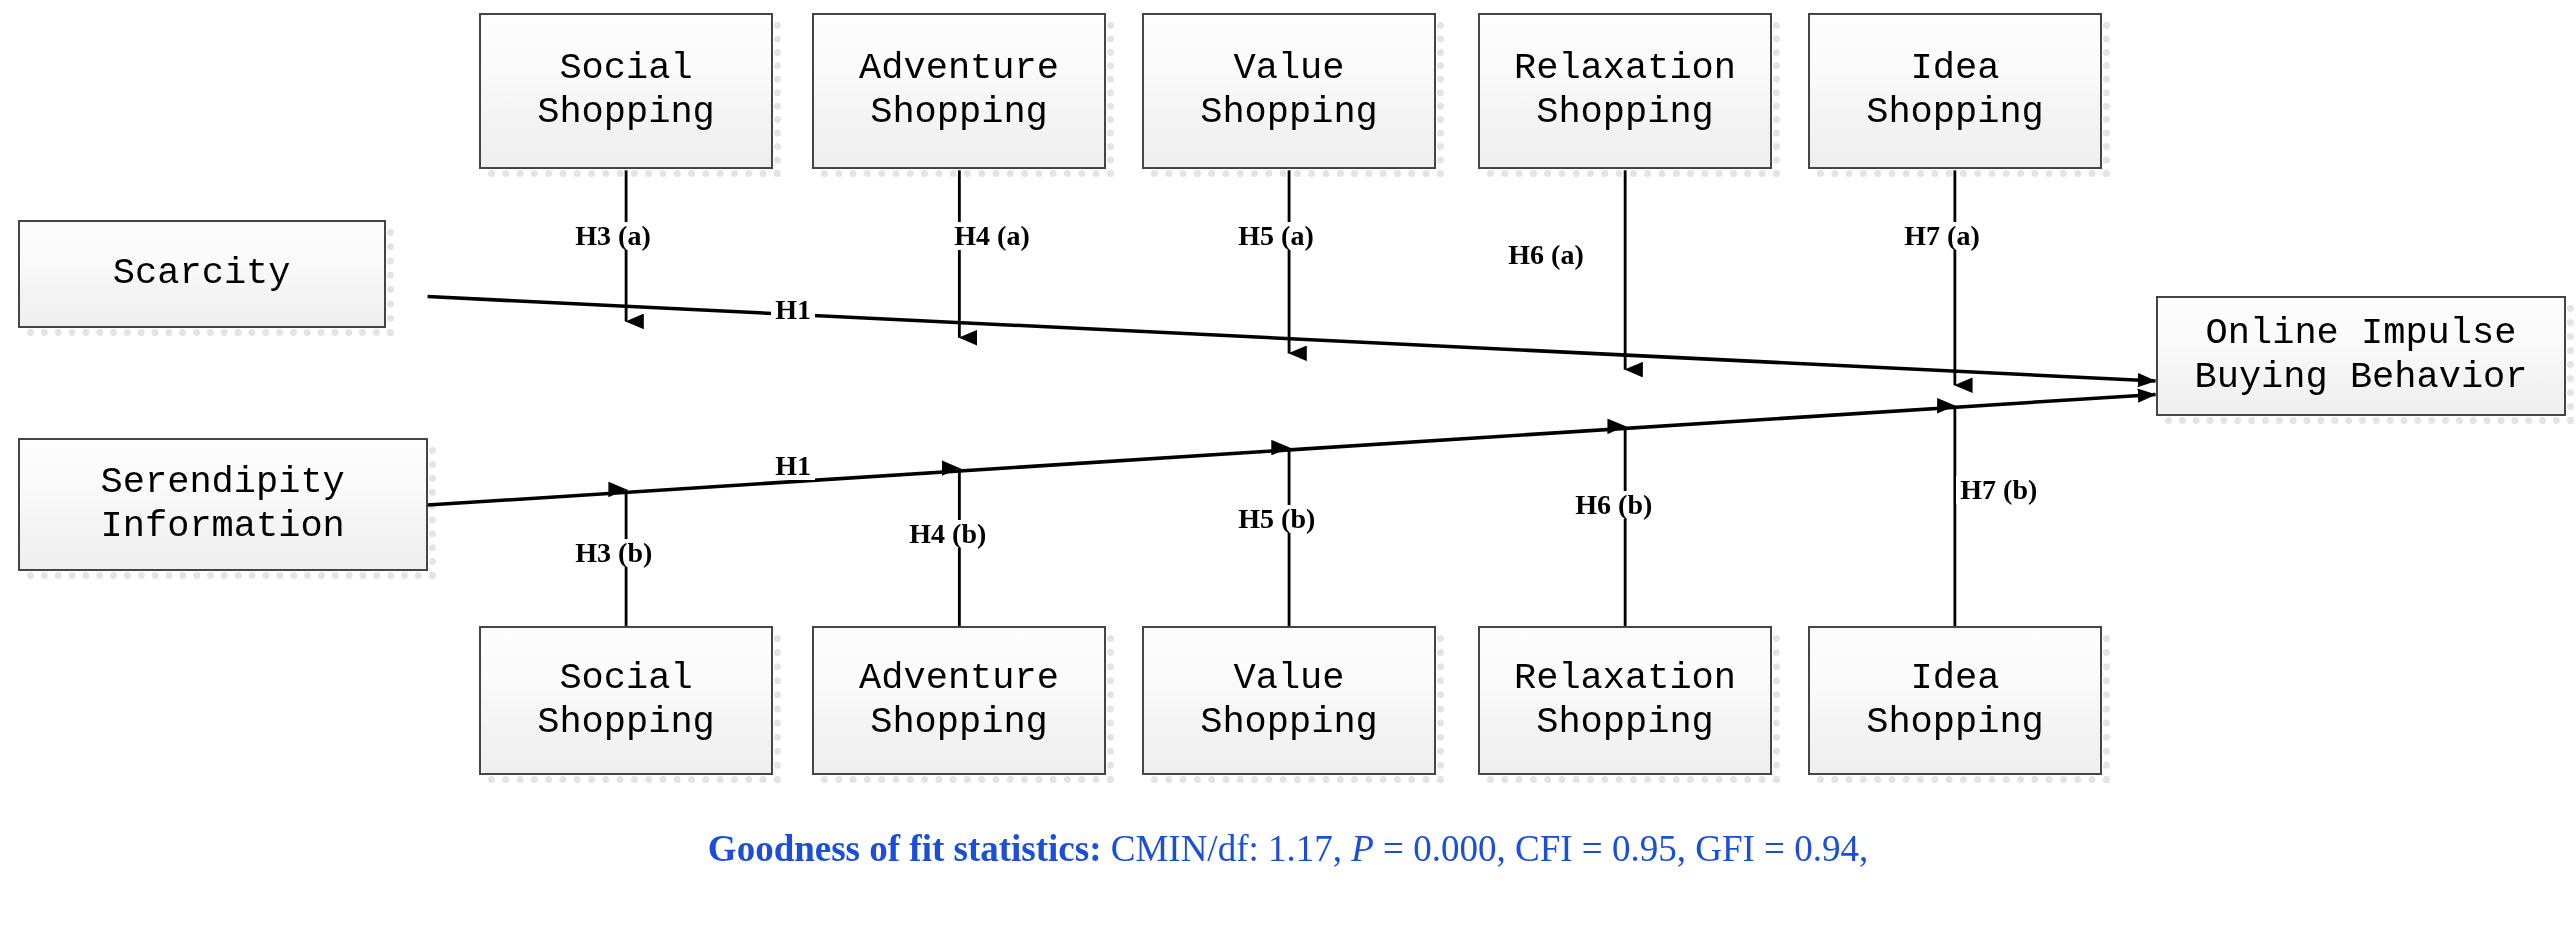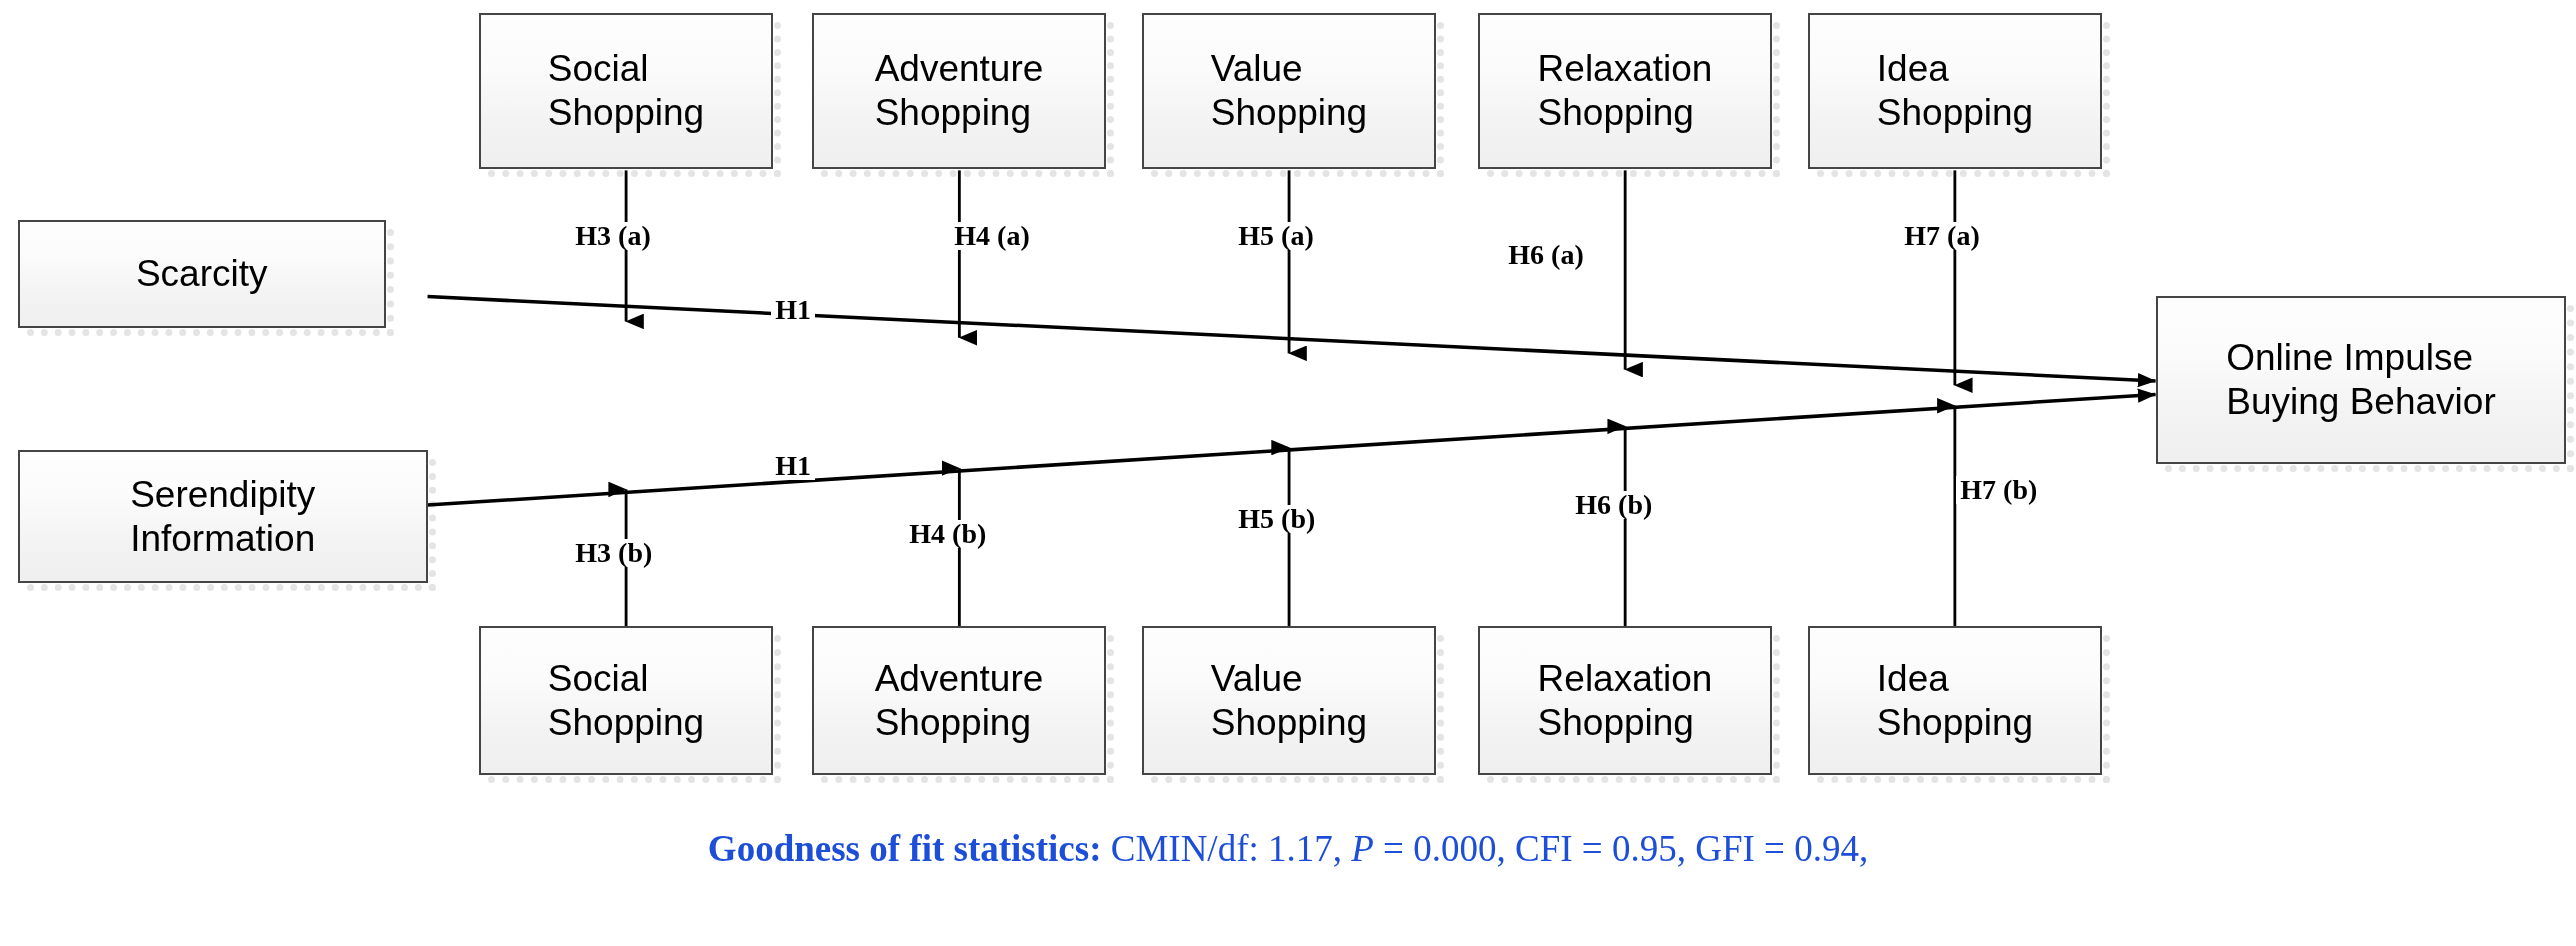--- a/index.html
+++ b/index.html
@@ -24,23 +24,23 @@
 
   
   .node {
     position: absolute;
     box-sizing: border-box;
     border: 2.8px solid #454545;
     background: linear-gradient(to bottom, #fdfdfd 0%, #fbfbfb 35%, #f3f3f3 70%, #efefef 100%);
     display: flex;
     align-items: center;
     justify-content: center;
-    text-align: left;
+    text-align: center;
     color: #000;
-    font-family: Liberation Sans, sans-serif;
+    font-family: Liberation Mono, monospace;
     line-height: 1.18;
     z-index: 5;
   }
   .node-inner {
     display: block;
     white-space: pre-line;
     padding: 0 4.3px;
   }
 
   
@@ -164,26 +164,26 @@
 Shopping</span>
   </div>
   <div class="node shop" style="left:1808px; top:626px; width:294px; height:149px;">
     <span class="node-inner">Idea
 Shopping</span>
   </div>
 
   <div class="node src" style="left:17.7px; top:220px; width:368px; height:108px;">
     <span class="node-inner">Scarcity</span>
   </div>
-  <div class="node src" style="left:17.7px; top:450px; width:410px; height:133px;">
+  <div class="node src" style="left:17.7px; top:438px; width:410px; height:133px;">
     <span class="node-inner">Serendipity
 Information</span>
   </div>
 
-  <div class="node dest" style="left:2156px; top:296px; width:410px; height:168px;">
+  <div class="node dest" style="left:2156px; top:296px; width:410px; height:120px;">
     <span class="node-inner">Online Impulse
 Buying Behavior</span>
   </div>
 
   <div class="elabel" style="left:571px;  top:222px;">H3 (a)</div>
   <div class="elabel" style="left:950px; top:222px;">H4 (a)</div>
   <div class="elabel" style="left:1234px; top:222px;">H5 (a)</div>
   <div class="elabel" style="left:1504px; top:241px;">H6 (a)</div>
   <div class="elabel" style="left:1900px; top:222px;">H7 (a)</div>
 

